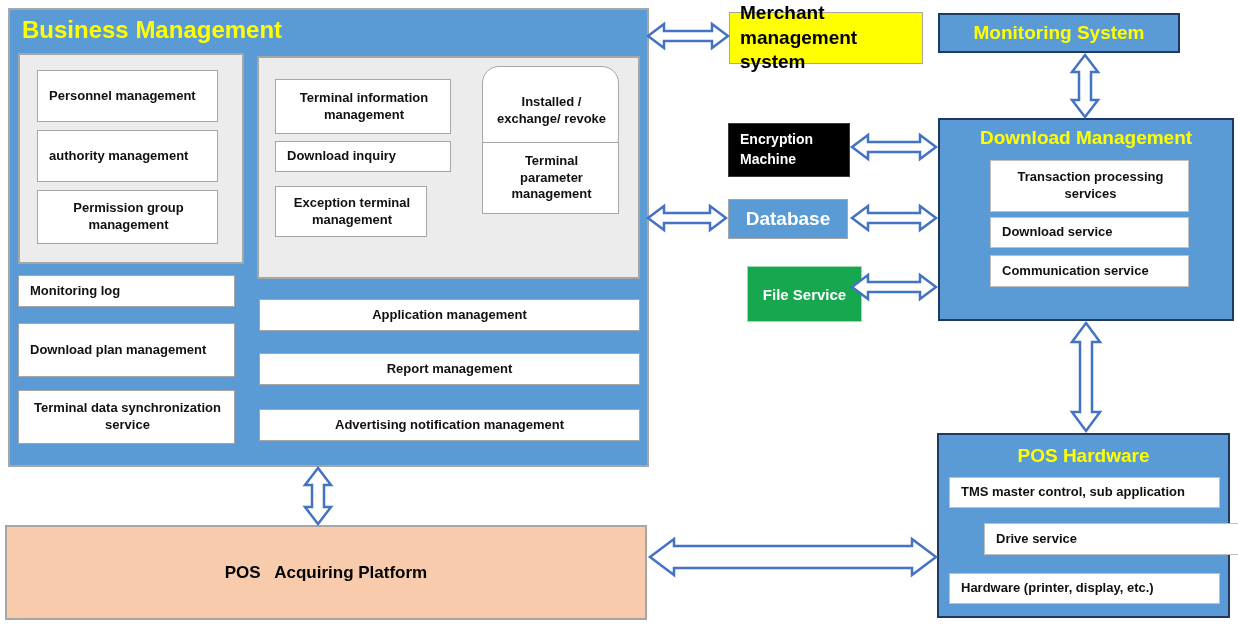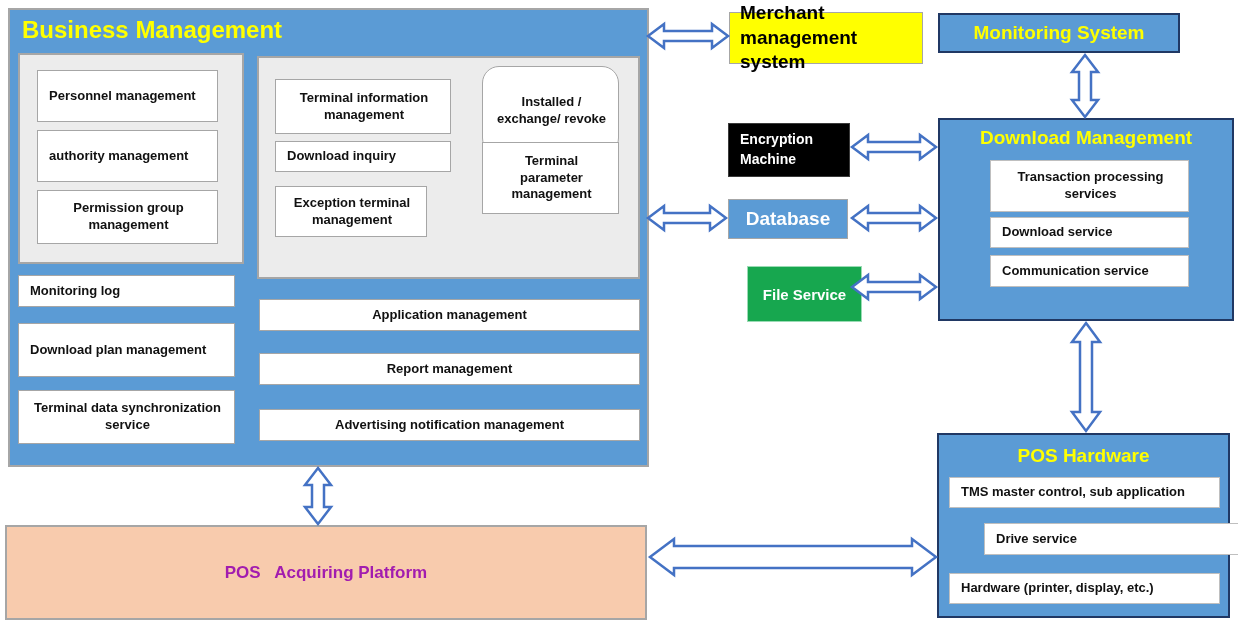--- a/index.html
+++ b/index.html
@@ -23,21 +23,21 @@
   .wbox.center{justify-content:center;text-align:center;padding:15px 6px;}
   .wbox.light{border:1px solid #bfbfbf;}
   .bm-title{color:#ffff00;font-size:24px;line-height:1;white-space:nowrap;}
   
   .node{display:flex;align-items:center;box-sizing:border-box;}
   .node.centered{justify-content:center;text-align:center;}
   .yellow-node{background:#ffff00;border:1px solid #a6a6a6;color:#000;font-size:19px;line-height:1.3;padding-left:10px;}
   .black-node{background:#000000;border:1px solid #3a3a3a;color:#ffffff;font-size:14px;line-height:1.4;padding-left:11px;}
   .db-node{background:#5b9bd5;border:1px solid #a6a6a6;color:#ffffff;font-size:19px;}
   .green-node{background:#17a74f;border:1px solid #9adbb4;color:#ffffff;font-size:15px;}
-  .peach{background:#f8cbad;border:2px solid #a6a6a6;color:#a21caf;font-size:17px;}
+  .peach{background:#f8cbad;border:2px solid #a6a6a6;color:#000000;font-size:17px;}
   .pre{white-space:pre;}
   svg.arrows{position:absolute;left:0;top:0;pointer-events:none;}
   svg.arrows polygon{fill:#ffffff;stroke:#4472c4;stroke-width:2.5;stroke-linejoin:miter;}
 </style>
 </head>
 <body>
 
 <div class="canvas">
 
   <div class="abs blue bm" style="left:8px;top:8px;width:641px;height:459px;">

